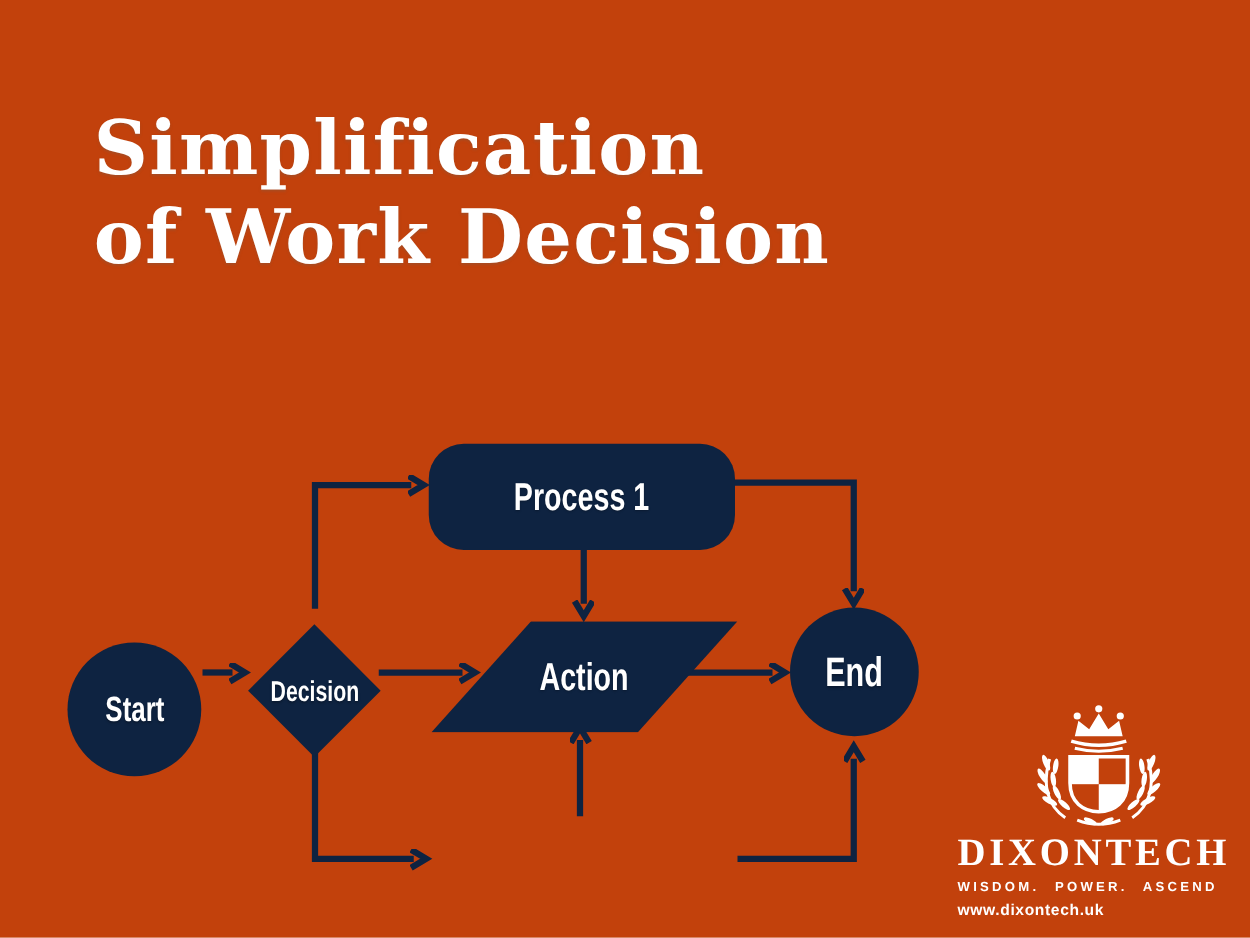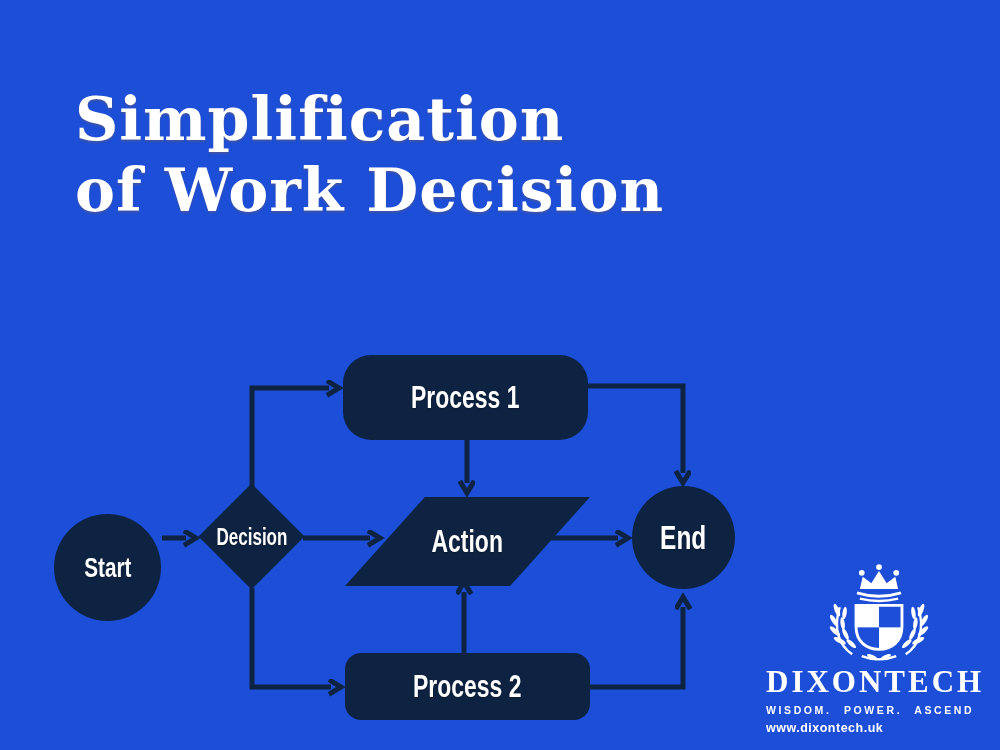--- a/index.html
+++ b/index.html
@@ -1,19 +1,19 @@
 <!DOCTYPE html>
 <html><head>
 <meta charset="utf-8">
 <style>
   html,body{margin:0;padding:0;}
   .slide{
     position:relative;
     width:1000px;height:750px;
-    background:#1d4ed8;
+    background:#c2410c;
     overflow:hidden;
     font-family:"Liberation Sans",sans-serif;
   }
   
   .title{
     position:absolute;left:75px;top:84px;
     font-family:"DejaVu Serif",serif;
     font-weight:bold;
     font-size:60px;line-height:71px;
     letter-spacing:1px;
@@ -31,21 +31,21 @@
   .node-label{
     display:inline-block;
     color:#ffffff;font-weight:bold;white-space:nowrap;
     transform:scaleX(.74);
     text-shadow:0 1px 2px rgba(0,0,0,.25);
     z-index:2;
   }
   .shape-fill{background:#0e2341;}
   .node-start{left:54px;top:514px;width:107px;height:107px;border-radius:50%;font-size:28px;}
   .node-end{left:632px;top:486px;width:103px;height:103px;border-radius:50%;font-size:33px;}
-  .node-decision{left:199px;top:484px;width:106px;height:106px;font-size:23px;}
+  .node-decision{left:199px;top:500px;width:106px;height:106px;font-size:23px;}
   .diamond-shape{
     position:absolute;left:15px;top:15px;width:75px;height:75px;
     background:#0e2341;transform:rotate(45deg);z-index:1;
   }
   .node-process1{left:343px;top:355px;width:245px;height:85px;border-radius:28px;font-size:31px;}
   .node-process2{left:345px;top:653px;width:245px;height:67px;border-radius:16px;font-size:31px;}
   .node-action{
     left:345px;top:497px;width:245px;height:89px;font-size:31px;
     clip-path:polygon(32.6% 0,100% 0,67.4% 100%,0 100%);
   }
@@ -105,23 +105,20 @@
   </div>
 
   <div class="node node-process1 shape-fill">
     <span class="node-label">Process 1</span>
   </div>
 
   <div class="node node-action shape-fill">
     <span class="node-label">Action</span>
   </div>
 
-  <div class="node node-process2 shape-fill">
-    <span class="node-label">Process 2</span>
-  </div>
 
   <div class="node node-end shape-fill">
     <span class="node-label">End</span>
   </div>
 
   <div class="logo">
     <svg class="crest" width="134" height="100" viewBox="0 0 140 104">
       <g fill="#ffffff" stroke="none">
 
         <circle cx="52" cy="10" r="3"></circle>

